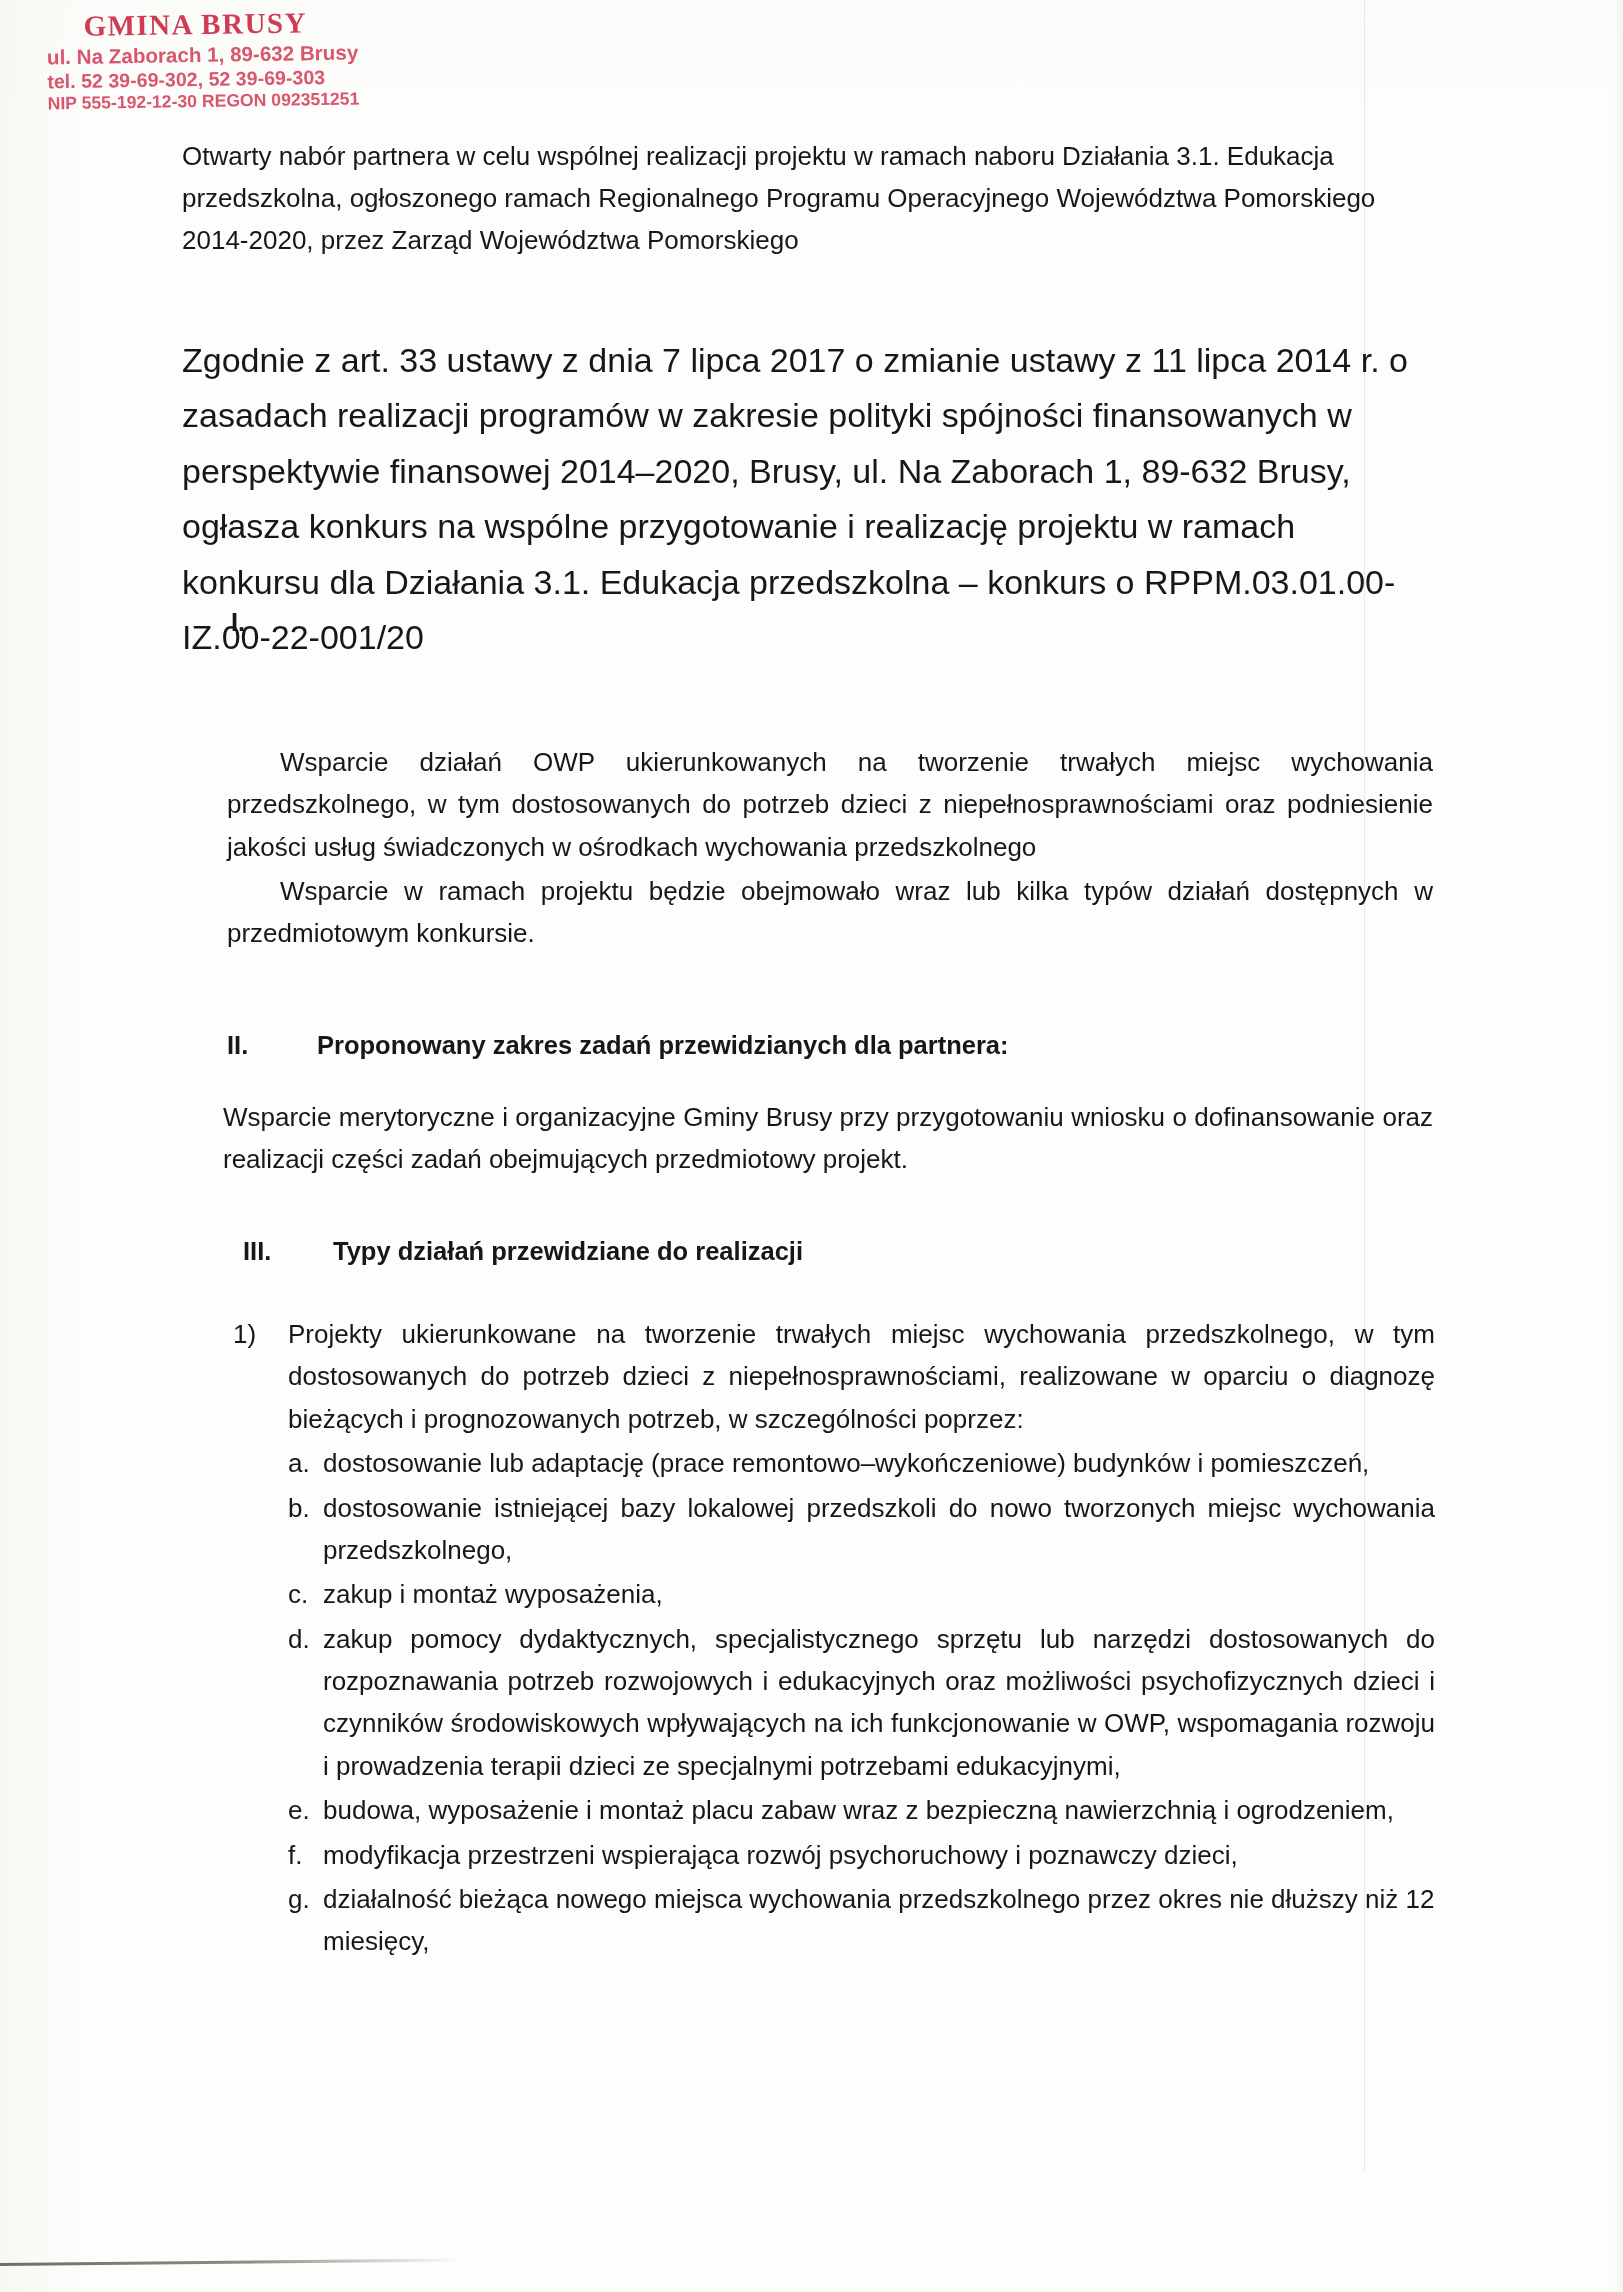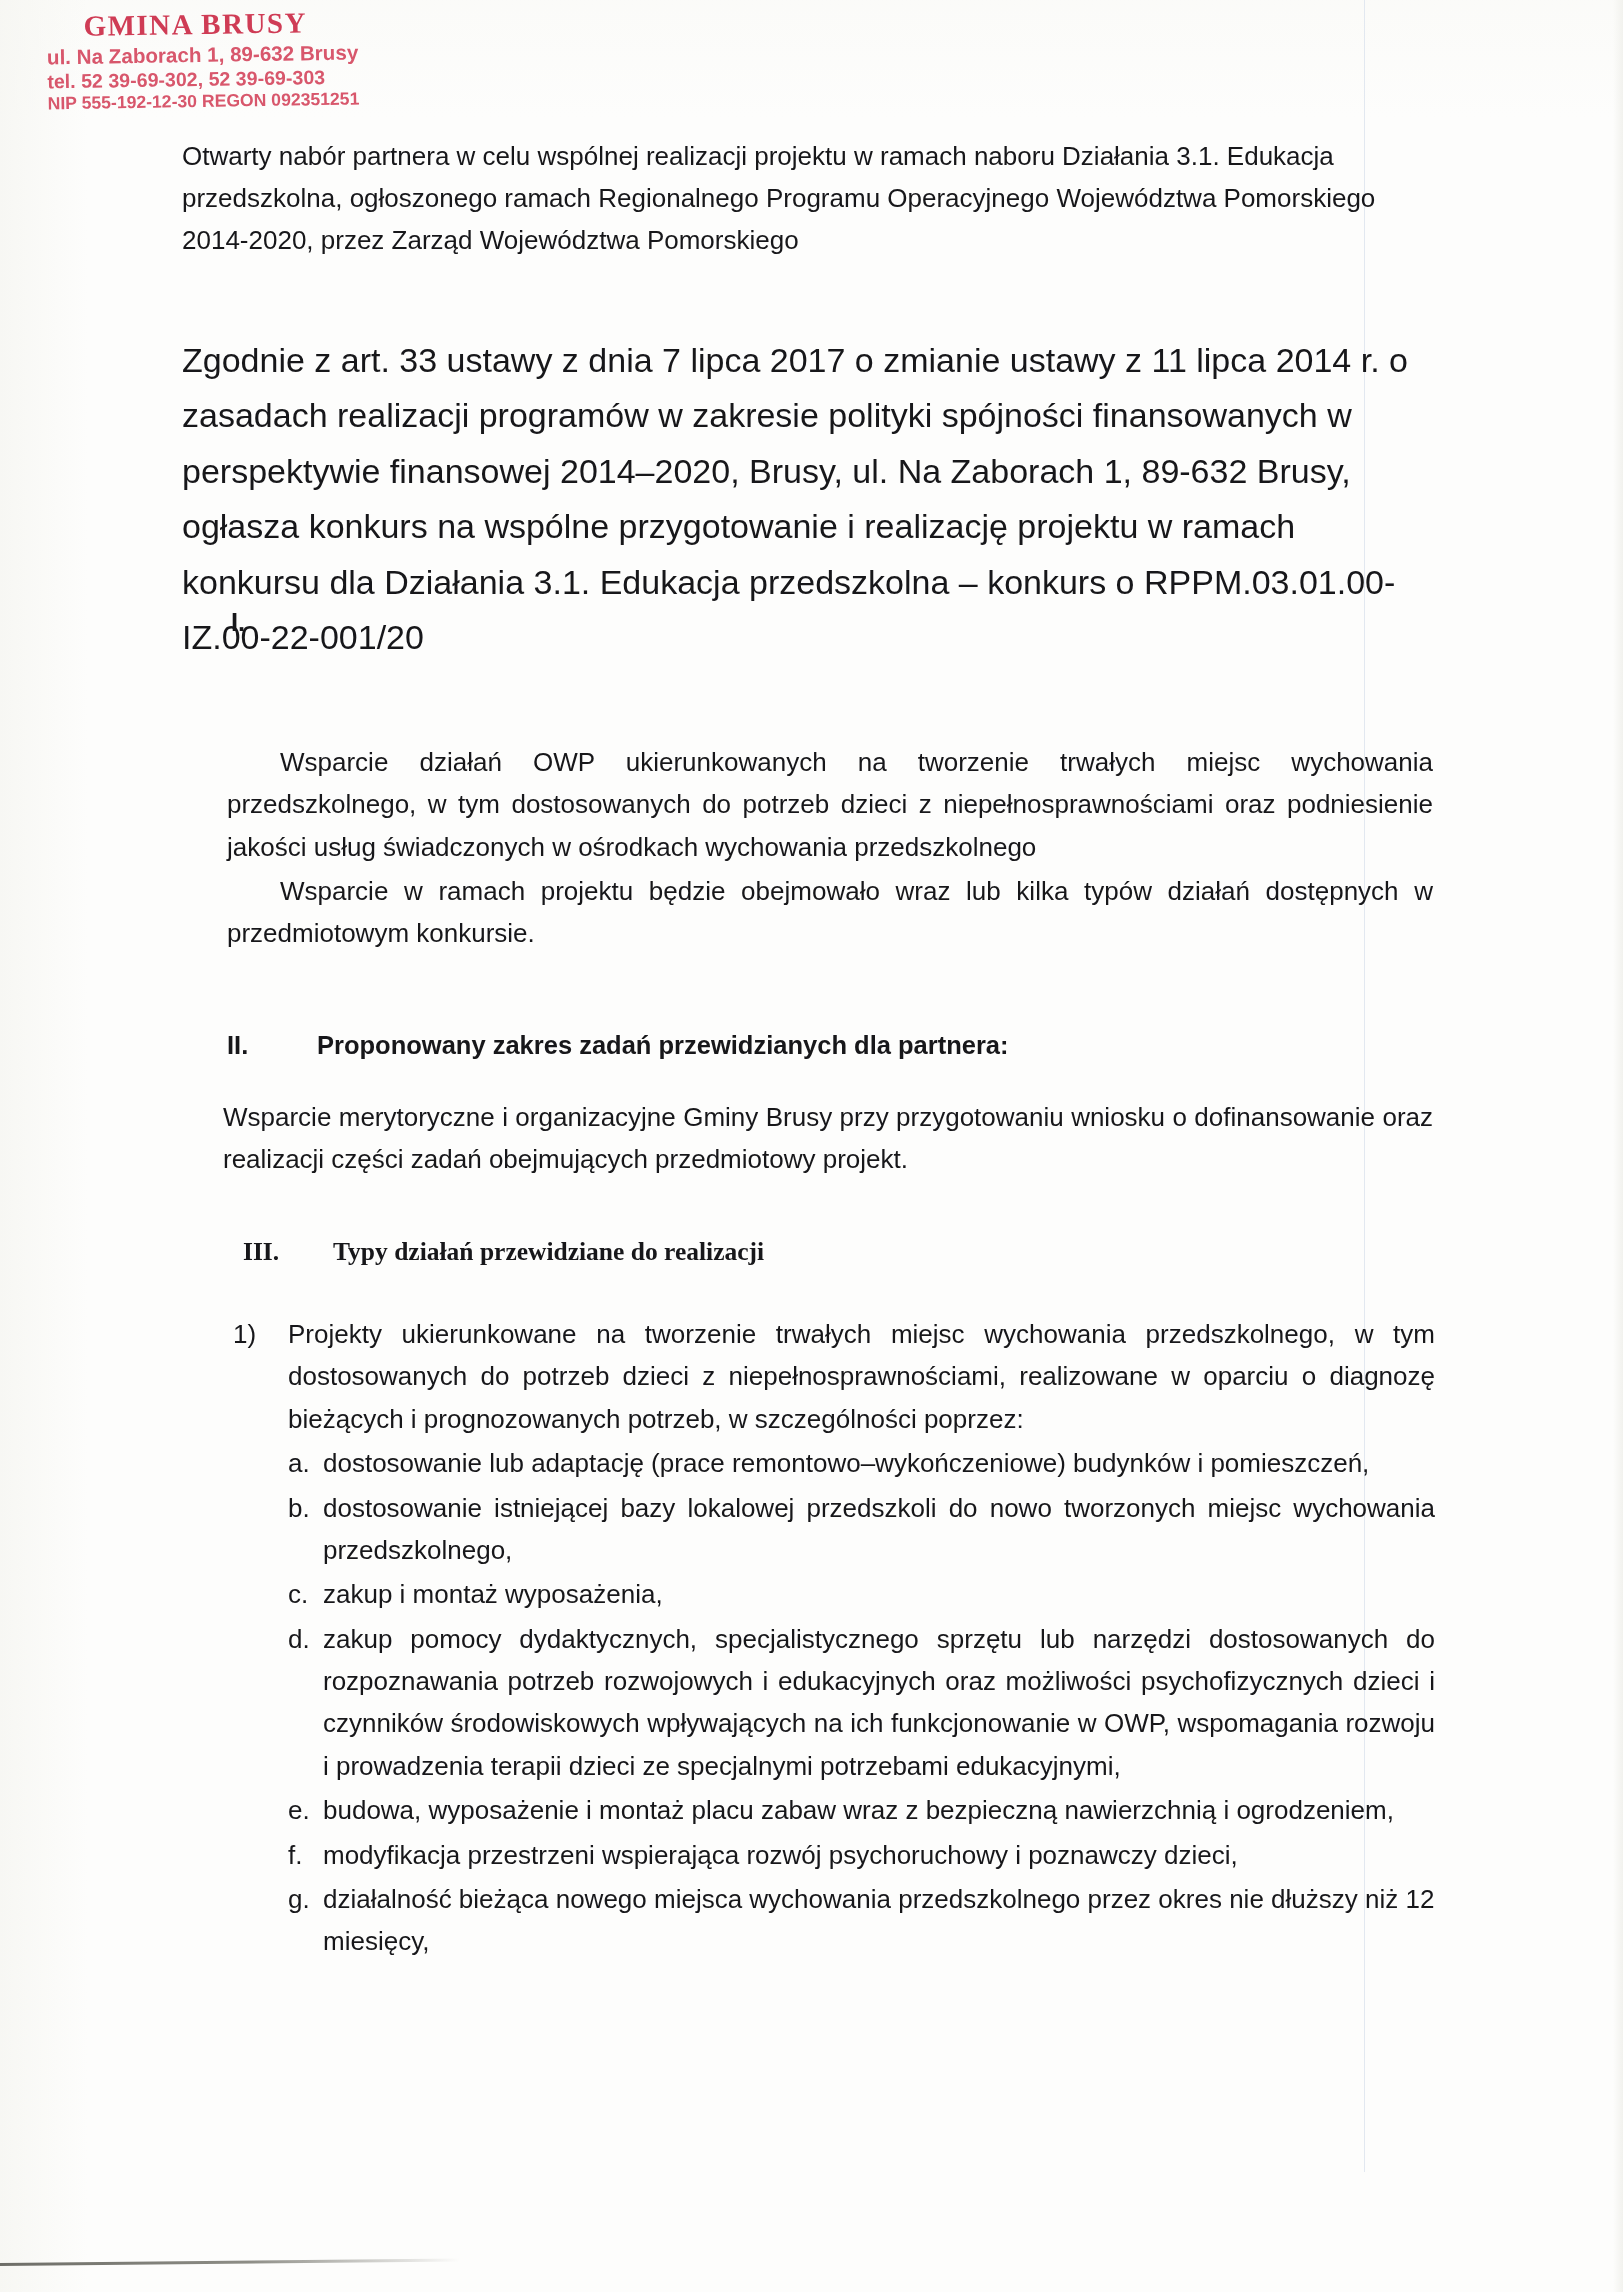--- a/index.html
+++ b/index.html
@@ -190,21 +190,21 @@
 
     <div class="para indent-first" style="left:227px; top:870px; width:1206px;">Wsparcie  w  ramach  projektu  będzie  obejmowało  wraz  lub  kilka  typów  działań  dostępnych w przedmiotowym konkursie.</div>
 
     <div class="section-heading" style="left:227px; top:1031px; width:1078px;">
       <span class="numeral">II.</span>
       <span class="htext">Proponowany zakres zadań przewidzianych dla partnera:</span>
     </div>
 
     <div class="para" style="left:223px; top:1096px; width:1210px;">Wsparcie   merytoryczne   i   organizacyjne   Gminy   Brusy     przy   przygotowaniu   wniosku o dofinansowanie oraz realizacji części zadań obejmujących przedmiotowy projekt.</div>
 
-    <div class="section-heading" style="left:243px; top:1237px; width:1078px;font-family:Liberation Serif, serif;">
+    <div class="section-heading" style="left:243px; top:1237px; width:1078px;">
       <span class="numeral">III.</span>
       <span class="htext">Typy działań przewidziane do realizacji</span>
     </div>
 
     <div class="numlist" style="left:233px; top:1313px; width:1202px;">
       <span class="marker">1)</span>
       <div class="content">
         <div>Projekty ukierunkowane na tworzenie trwałych miejsc wychowania przedszkolnego, w tym dostosowanych  do  potrzeb  dzieci  z  niepełnosprawnościami,  realizowane  w  oparciu o diagnozę bieżących i prognozowanych potrzeb, w szczególności poprzez:</div>
 
         <ul class="alpha-list">

